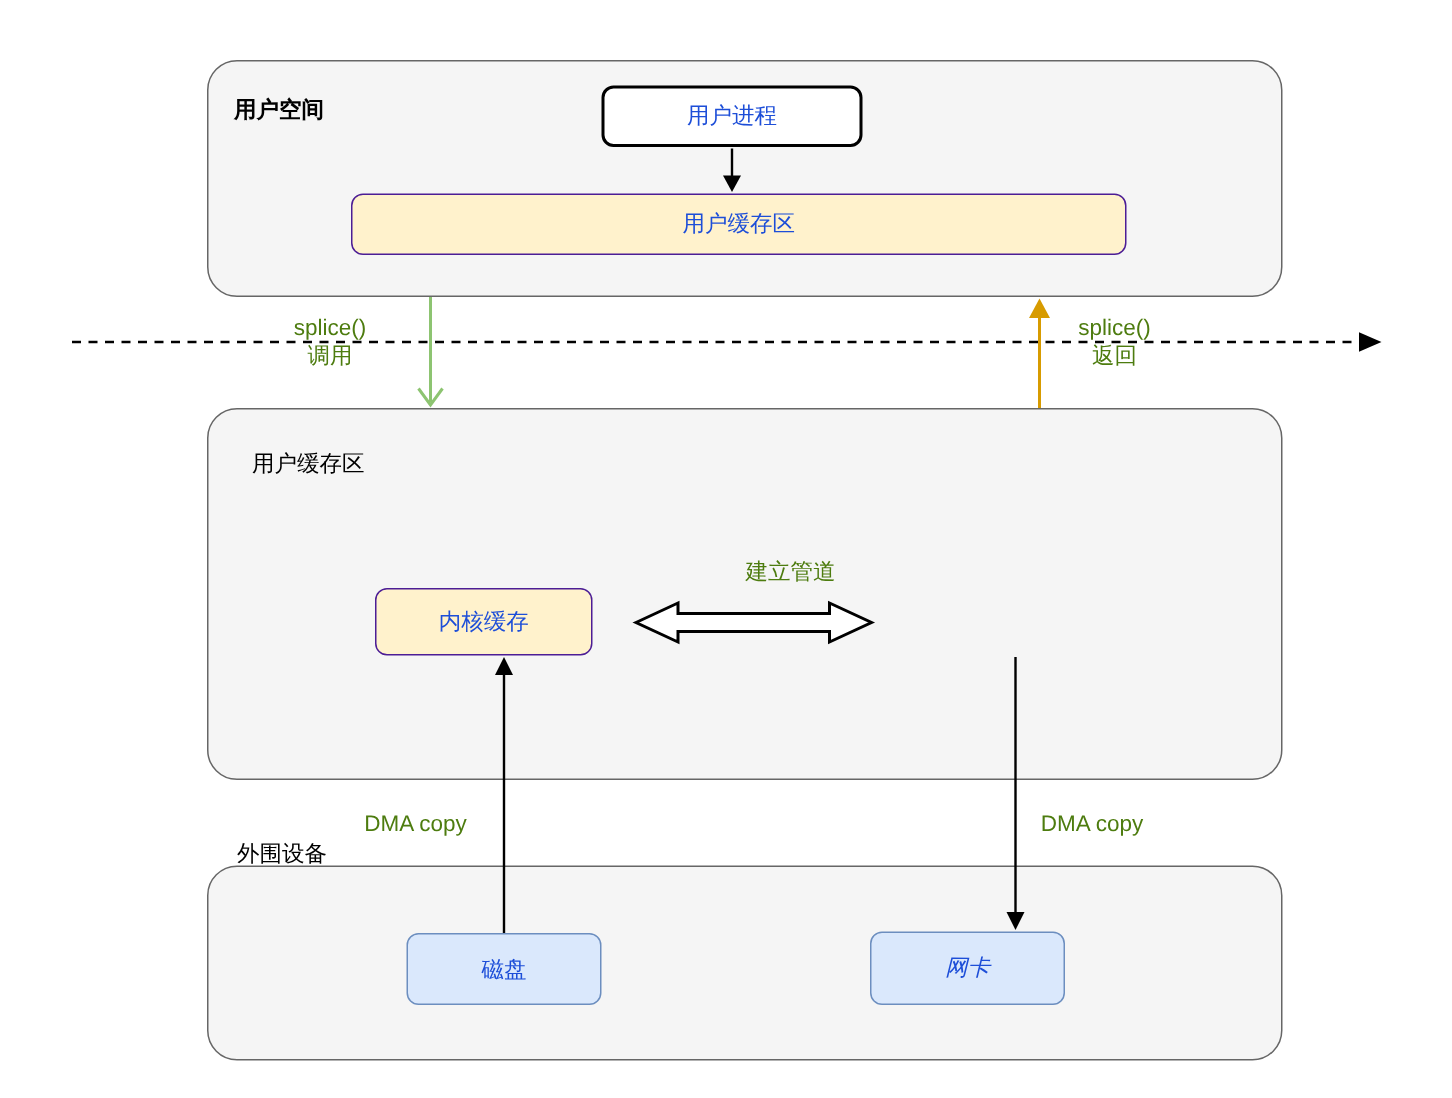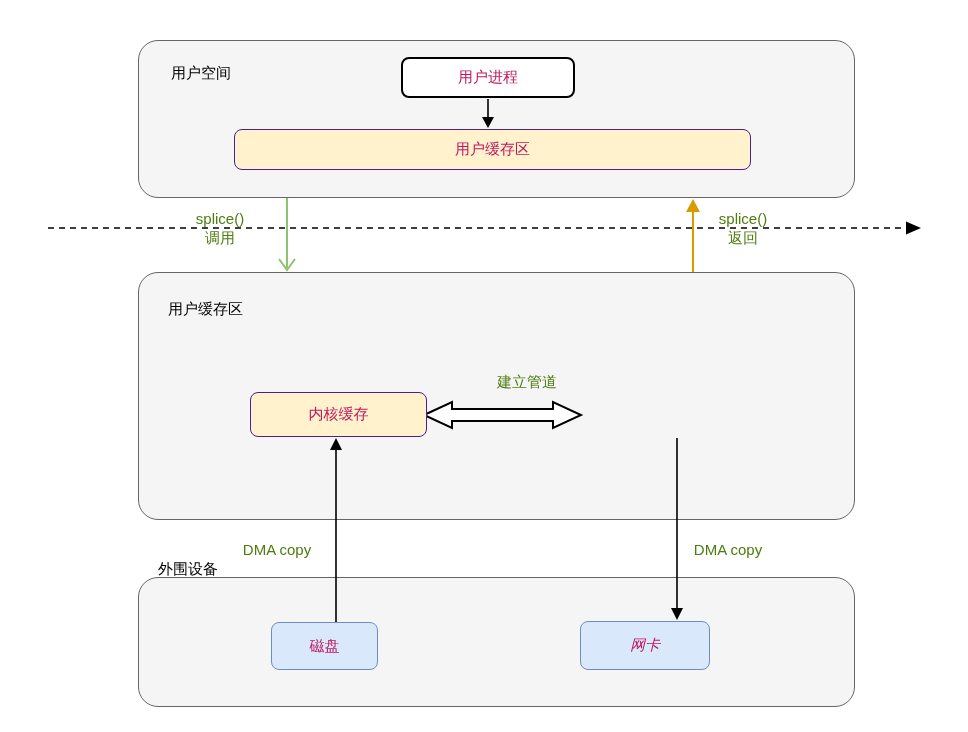--- a/index.html
+++ b/index.html
@@ -1,37 +1,37 @@
 <!DOCTYPE html>
 <html><head>
 <meta charset="utf-8">
 <style>
   html,body{margin:0;padding:0;background:#ffffff;}
   body{font-family:"Liberation Sans","DejaVu Sans",sans-serif;}
   .canvas{position:relative;width:968px;height:732px;background:#ffffff;overflow:hidden;}
   .region{position:absolute;background:#f5f5f5;border:1px solid #666666;border-radius:20px;box-sizing:border-box;}
   .region-label{position:absolute;font-size:15px;color:#000;white-space:nowrap;}
   .node{position:absolute;display:flex;align-items:center;justify-content:center;
-        font-size:15px;color:#be185d;box-sizing:border-box;border-radius:8px;text-align:center;}
+        font-size:15px;color:#1d4ed8;box-sizing:border-box;border-radius:8px;text-align:center;}
   .node.white{background:#ffffff;border:2px solid #000000;}
   .node.yellow{background:#fff2cc;border:1px solid #4c1d95;}
   .node.blue{background:#dae8fc;border:1px solid #6c8ebf;}
   .edge-label{position:absolute;font-size:15px;color:#4d7c0f;text-align:center;line-height:19px;white-space:nowrap;}
   svg.overlay{position:absolute;left:0;top:0;width:968px;height:732px;pointer-events:none;}
 </style>
 </head>
 <body>
 
 <div class="canvas">
 
   <div class="region" style="left:138px;top:40px;width:717px;height:158px;"></div>
   <div class="region" style="left:138px;top:272px;width:717px;height:248px;"></div>
   <div class="region" style="left:138px;top:577px;width:717px;height:130px;"></div>
 
-  <div class="region-label" style="left:171px;top:64px;">用户空间</div>
+  <div class="region-label" style="left:156px;top:64px;font-weight:bold;">用户空间</div>
   <div class="region-label" style="left:168px;top:300px;">用户缓存区</div>
   <div class="region-label" style="left:158px;top:560px;">外围设备</div>
 
   <svg class="overlay" viewBox="0 0 968 732">
 
     <line x1="488" y1="99" x2="488" y2="118" stroke="#000" stroke-width="1.6"></line>
     <polygon points="482,117 488,128 494,117" fill="#000"></polygon>
 
     <line x1="48" y1="228" x2="906" y2="228" stroke="#000" stroke-width="1.6" stroke-dasharray="6 5"></line>
     <polygon points="906,221.5 921,228 906,234.5" fill="#000"></polygon>
@@ -52,26 +52,26 @@
   </svg>
 
   <div class="node white" style="left:401px;top:57px;width:174px;height:41px;">
     <span>用户进程</span>
   </div>
 
   <div class="node yellow" style="left:234px;top:129px;width:517px;height:41px;">
     <span>用户缓存区</span>
   </div>
 
-  <div class="node yellow" style="left:250px;top:392px;width:177px;height:45px;">
+  <div class="node yellow" style="left:250px;top:392px;width:145px;height:45px;">
     <span>内核缓存</span>
   </div>
 
 
-  <div class="node blue" style="left:271px;top:622px;width:107px;height:48px;">
+  <div class="node blue" style="left:271px;top:622px;width:130px;height:48px;">
     <span>磁盘</span>
   </div>
 
   <div class="node blue" style="left:580px;top:621px;width:130px;height:49px;font-style:italic;">
     <span>网卡</span>
   </div>
 
   <div class="edge-label" style="left:180px;top:209px;width:80px;">
     <div>splice()</div>
     <div>调用</div>

